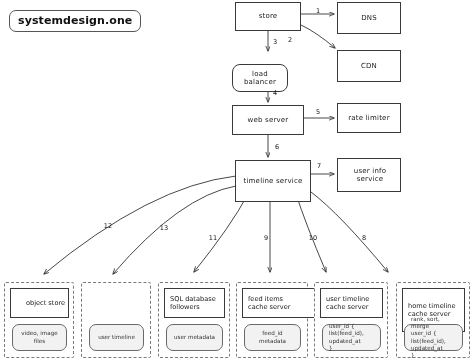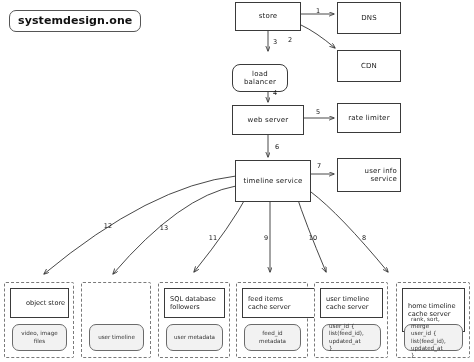--- a/index.html
+++ b/index.html
@@ -12,21 +12,21 @@
   svg.edges{position:absolute;left:0;top:0;width:474px;height:362px;pointer-events:none;}
 
   .node{
     position:absolute;box-sizing:border-box;
     border:1px solid #3a3a3a;background:#ffffff;
     display:flex;align-items:center;justify-content:center;
     text-align:center;line-height:1.15;
     font-size:7px;letter-spacing:.2px;
   }
   .node .lbl{padding:0 3px;white-space:pre-line;}
-  .node.left .lbl{text-align:right;width:100%;padding-left:5px;}
+  .node.left .lbl{text-align:center;width:100%;padding-left:5px;}
 
   .logo{
     position:absolute;left:9px;top:10px;
     border:1px solid #555;border-radius:7px;background:#fff;
     padding:3px 8px 4px 8px;font-size:11px;font-weight:bold;
     letter-spacing:.1px;color:#111;
   }
 
   .group{
     position:absolute;box-sizing:border-box;

